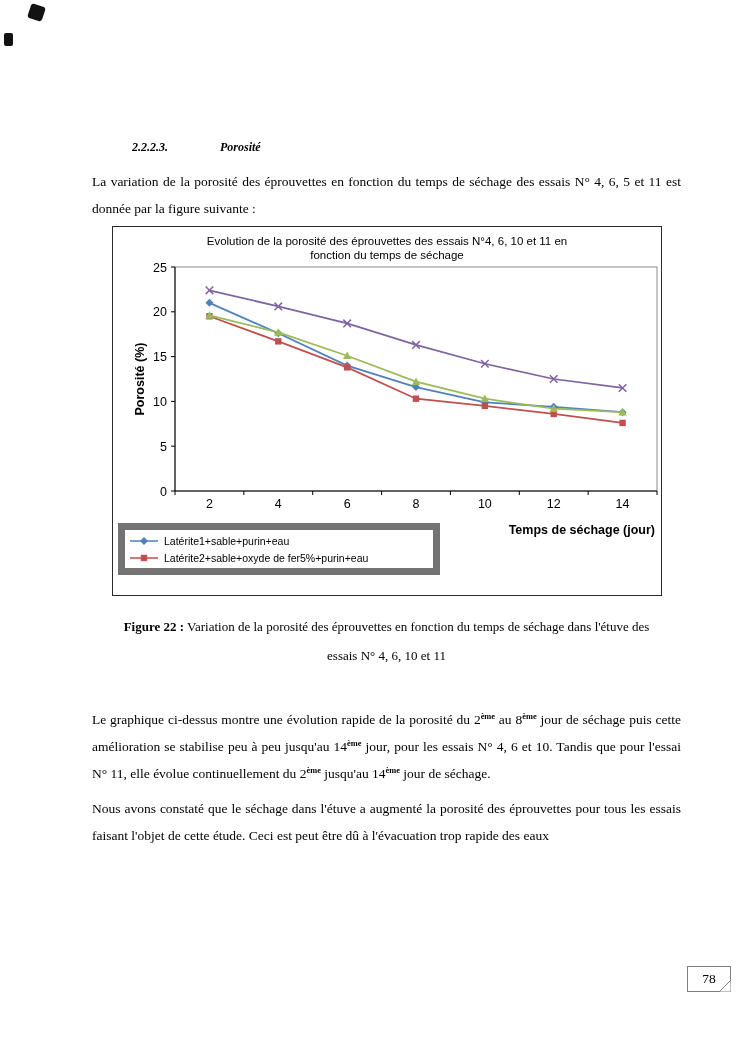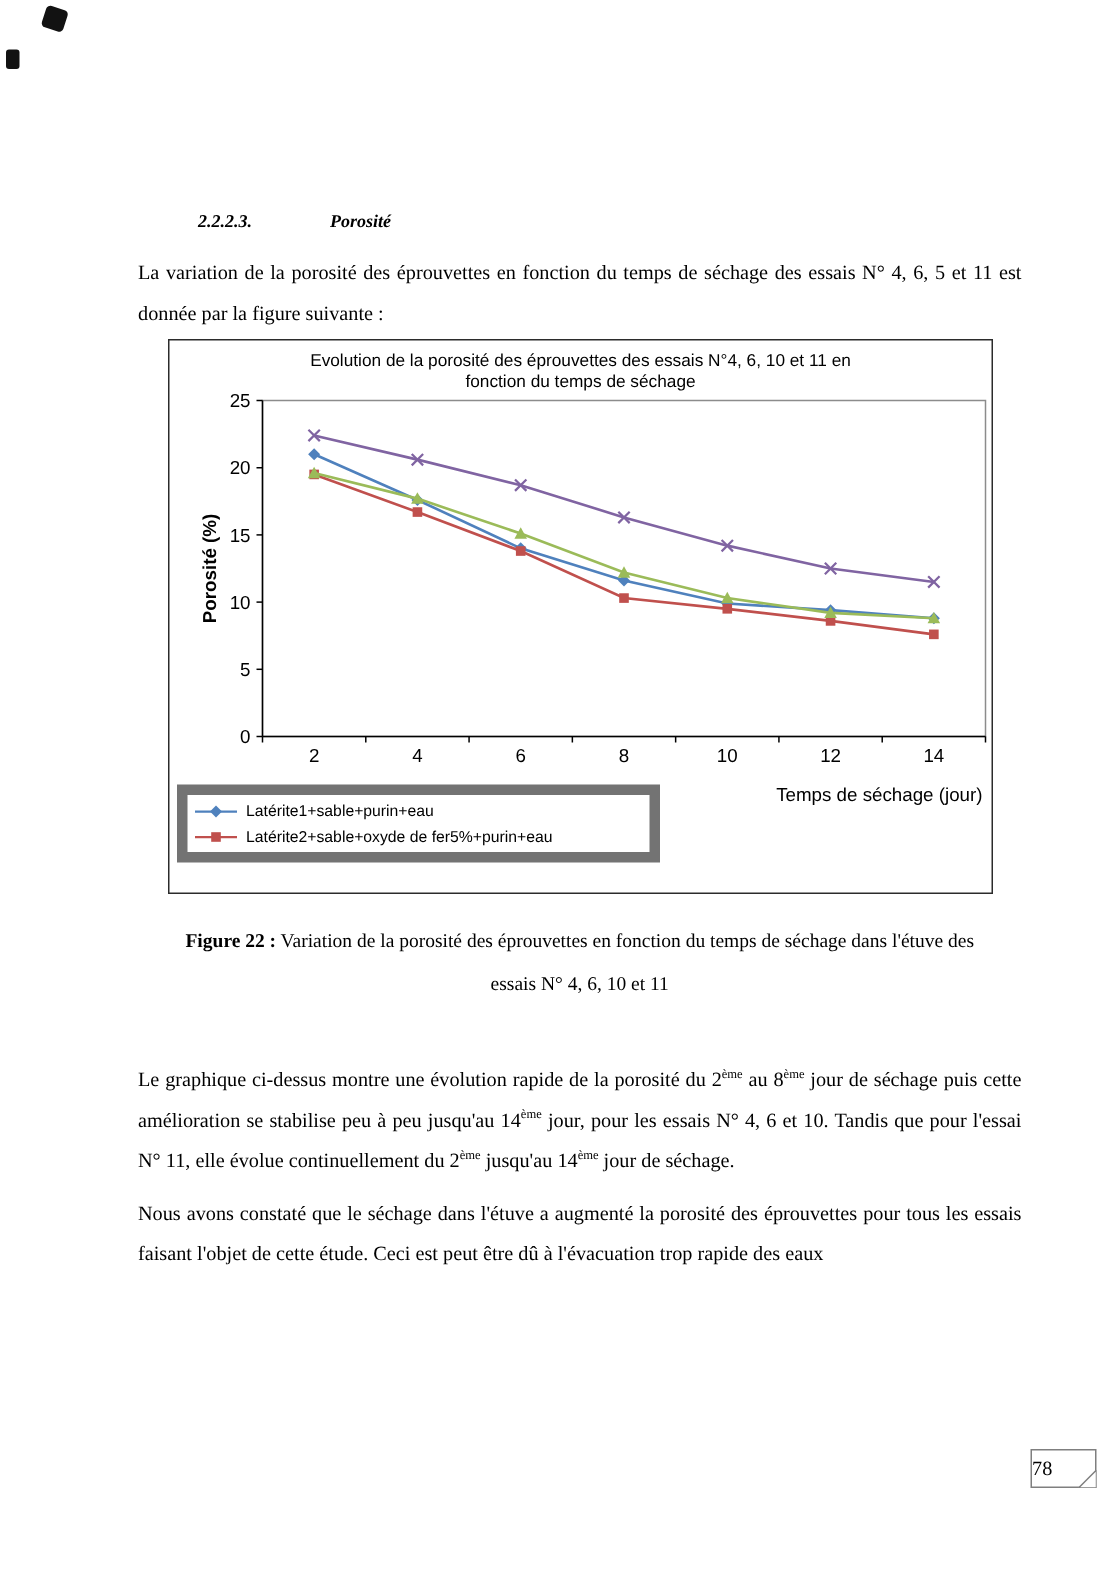--- a/index.html
+++ b/index.html
@@ -1,44 +1,44 @@
 <!DOCTYPE html>
 <html><head>
 <meta charset="utf-8">
 <style>
   * { margin:0; padding:0; box-sizing:border-box; }
   html,body { background:#ffffff; }
   body { font-family:"Liberation Serif", serif; color:#000; }
   .page { position:relative; width:744px; height:1053px; background:#fff; padding:86px 63px 0 92px; overflow:hidden; }
 
   .para { font-size:13.5px; line-height:27px; text-align:justify; }
-  sup { font-size:0.62em; line-height:0; }
+  sup { font-size:0.62em; line-height:0;font-weight:bold; }
 
   .heading { margin-top:48px; font-size:12px; line-height:27px; font-weight:bold; font-style:italic;margin-left:40px; }
   .heading .num { display:inline-block; width:88px; }
 
   .para2 { margin-top:7px; }
   .para3 { margin-top:36px; }
   .para4 { margin-top:8px; }
 
   .chart-frame { position:relative; margin-top:4px; margin-left:20px; width:550px; height:370px;
                  border:1px solid #2b2b2b; background:#fff; font-family:"Liberation Sans", sans-serif;padding-left:28px; }
   .chart-title { position:absolute; top:7px; left:0; right:0; text-align:center; font-size:11.5px; line-height:14px; }
   #plot-svg { position:absolute; top:0; left:0; }
   .y-title { position:absolute; top:152px; left:27px; transform:translate(-50%,-50%) rotate(-90deg);
              font-weight:bold; font-size:12.5px; white-space:nowrap; }
-  .x-title { position:absolute; top:296px; right:6px; font-weight:normal; font-size:12.5px;text-align:center; }
+  .x-title { position:absolute; top:296px; right:6px; font-weight:bold; font-size:12.5px;text-align:center; }
   .legend { position:absolute; left:5px; top:296px; width:322px; border:7px solid #737373; background:#fff; padding:3px 6px 2px 4px; }
   .legend-row { display:flex; align-items:center; gap:5px; height:16.5px; }
   .legend-row span { font-size:10.5px; white-space:nowrap; }
 
   .caption { margin-top:16px; text-align:center; font-size:13px; line-height:29px; }
 
   .pagenum { position:absolute; top:966px; right:13px; width:44px; height:26px; border:1px solid #7f7f7f;
-             background:#fff; display:flex; align-items:center; justify-content:flex-start; font-size:13.5px; }
+             background:#fff; display:flex; align-items:center; justify-content:center; font-size:13.5px; }
   .fold-svg { position:absolute; right:-1px; bottom:-1px; }
 
   .artifact { position:absolute; background:#121212; }
   .artifact.a1 { left:29px; top:5px; width:15px; height:15px; border-radius:3px; transform:rotate(18deg); }
   .artifact.a2 { left:4px; top:33px; width:9px; height:13px; border-radius:2px; }
 </style>
 </head>
 <body>
 
 <div class="page">

